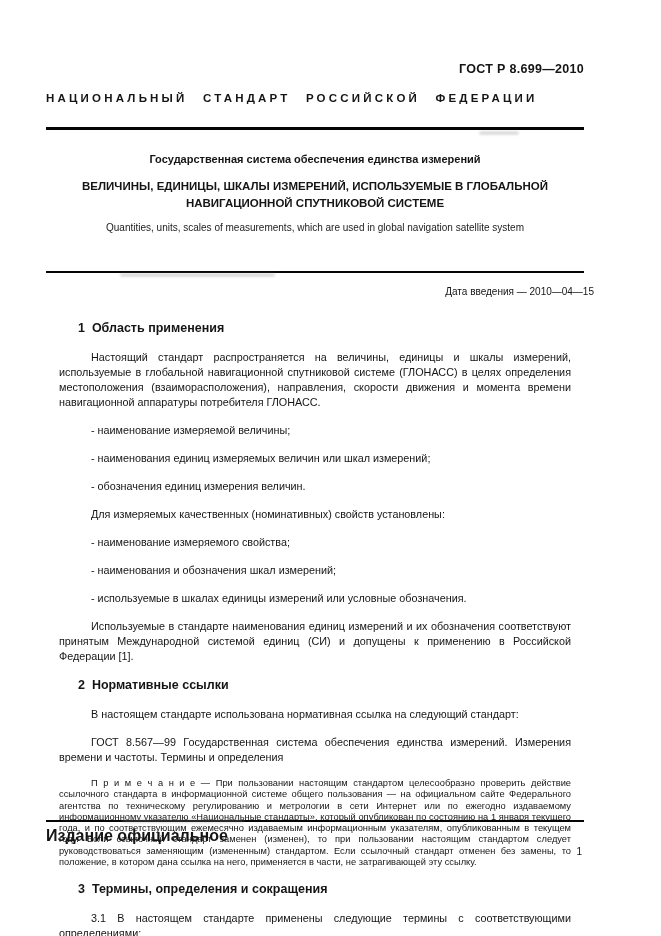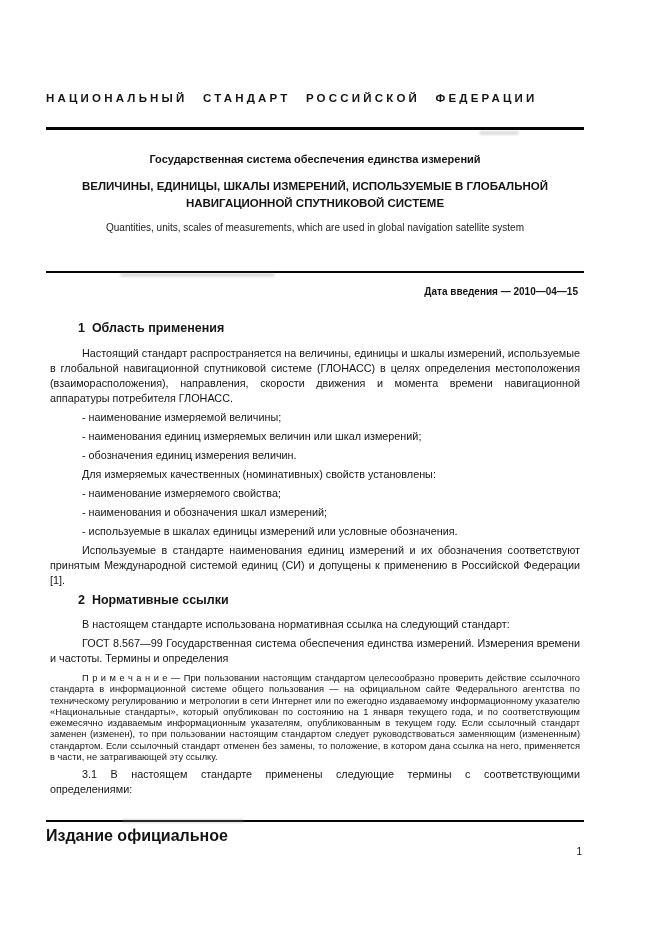--- a/index.html
+++ b/index.html
@@ -86,45 +86,45 @@
     left: 46px;
     width: 538px;
     text-align: center;
     font-size: 10px;
     line-height: 13.5px;
     color: #222;
   }
   .date-line {
     position: absolute;
     top: 286px;
-    left: 40px;
+    left: 56px;
     width: 538px;
     text-align: right;
     font-size: 10px;
-    font-weight: bold;
+    font-weight: normal;
   }
   
   .main-text {
     position: absolute;
     top: 320px;
     left: 46px;
     width: 538px;
   }
   .sec {
     font-size: 12.5px;
     line-height: 17px;
     font-weight: bold;
     margin: 0 0 9px 0;
     padding-left: 32px;
     white-space: pre-wrap;
   }
   .sec.s2 { margin-top: 3px;  margin-bottom: 8px; }
   .sec.s3 { margin-top: 11px; margin-bottom: 8px; }
   .main-text p {
-    margin: 4px;
+    margin: 13px;
     font-size: 10.8px;
     line-height: 15px;
     text-align: justify;
     text-indent: 32px;
   }
   .main-text p.note {
     margin-top: 7px;
     font-size: 9.3px;
     line-height: 11.3px;
   }
@@ -143,20 +143,21 @@
     width: 536px;
     text-align: right;
     font-size: 10px;
   }
 </style>
 </head>
 <body>
 
 <div class="page">
 
+  <div class="doc-number">ГОСТ Р 8.699—2010</div>
   <div class="banner">НАЦИОНАЛЬНЫЙ СТАНДАРТ РОССИЙСКОЙ ФЕДЕРАЦИИ</div>
   <div class="rule rule-top"></div>
   <div class="artifact a1"></div>
 
   <div class="title-gsi">Государственная система обеспечения единства измерений</div>
   <div class="title-main">
     <div>ВЕЛИЧИНЫ, ЕДИНИЦЫ, ШКАЛЫ ИЗМЕРЕНИЙ, ИСПОЛЬЗУЕМЫЕ В ГЛОБАЛЬНОЙ</div>
     <div>НАВИГАЦИОННОЙ СПУТНИКОВОЙ СИСТЕМЕ</div>
   </div>
   <div class="title-en">
@@ -178,20 +179,21 @@
     <p>- наименование измеряемого свойства;</p>
     <p>- наименования и обозначения шкал измерений;</p>
     <p>- используемые в шкалах единицы измерений или условные обозначения.</p>
     <p>Используемые в стандарте наименования единиц измерений и их обозначения соответствуют принятым Международной системой единиц (СИ) и допущены к применению в Российской Федерации [1].</p>
 
     <h2 class="sec s2">2  Нормативные ссылки</h2>
     <p>В настоящем стандарте использована нормативная ссылка на следующий стандарт:</p>
     <p>ГОСТ 8.567—99  Государственная система обеспечения единства измерений. Измерения времени и частоты. Термины и определения</p>
     <p class="note">П р и м е ч а н и е — При пользовании настоящим стандартом целесообразно проверить действие ссылочного стандарта в информационной системе общего пользования — на официальном сайте Федерального агентства по техническому регулированию и метрологии в сети Интернет или по ежегодно издаваемому информационному указателю «Национальные стандарты», который опубликован по состоянию на 1 января текущего года, и по соответствующим ежемесячно издаваемым информационным указателям, опубликованным в текущем году. Если ссылочный стандарт заменен (изменен), то при пользовании настоящим стандартом следует руководствоваться заменяющим (измененным) стандартом. Если ссылочный стандарт отменен без замены, то положение, в котором дана ссылка на него, применяется в части, не затрагивающей эту ссылку.</p>
 
+    <h2 class="sec s3">3  Термины, определения и сокращения</h2>
     <p>3.1  В настоящем стандарте применены следующие термины с соответствующими определениями:</p>
 
   </div>
 
   <div class="rule rule-footer"></div>
   <div class="artifact a3"></div>
   <div class="edition">Издание официальное</div>
   <div class="page-num">1</div>
 
 </div>

